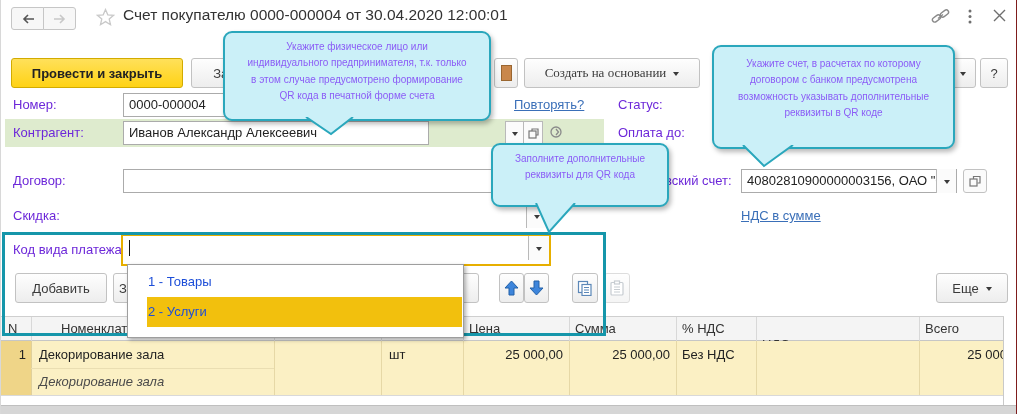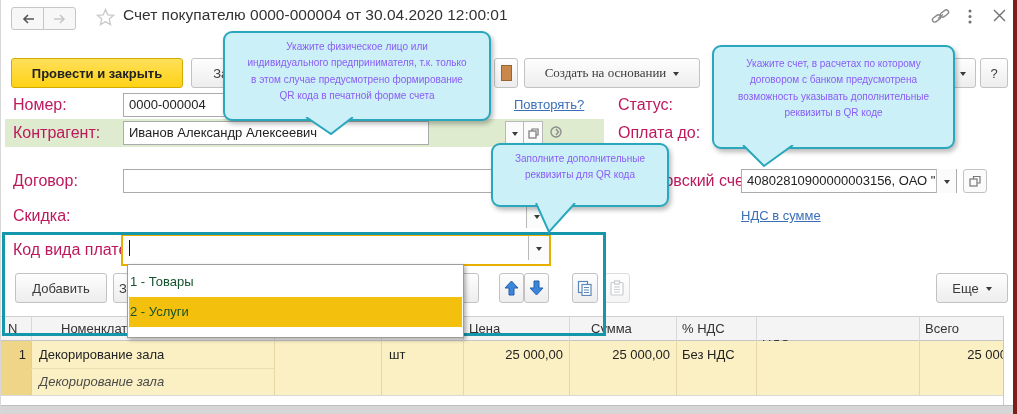--- a/index.html
+++ b/index.html
@@ -1,38 +1,38 @@
 <!DOCTYPE html>
 <html><head>
 <meta charset="utf-8">
 <style>
   html,body{margin:0;padding:0;background:#fff;}
   #app{position:relative;width:1017px;height:414px;background:#fff;overflow:hidden;
-       font-family:"Liberation Sans","DejaVu Sans",sans-serif;border-left:1px solid #D8D8D8;border-right:4px solid #7f1d1d;box-sizing:border-box;}
+       font-family:"Liberation Sans","DejaVu Sans",sans-serif;border-left:1px solid #D8D8D8;border-right:1px solid #7f1d1d;box-sizing:border-box;}
   .abs{position:absolute;box-sizing:border-box;}
-  .lbl{position:absolute;font-size:16px;color:#be185d;line-height:24px;white-space:nowrap;box-sizing:border-box;}
+  .lbl{position:absolute;font-size:13px;color:#6d28d9;line-height:24px;white-space:nowrap;box-sizing:border-box;}
   .fld{position:absolute;height:24px;background:#fff;border:1px solid #ABABAB;font-size:13px;line-height:22px;
        padding:0 5px;color:#222;white-space:nowrap;overflow:hidden;box-sizing:border-box;}
   .fbtn{position:absolute;top:0;bottom:0;width:20px;border-left:1px solid #B9B9B9;background:#FBFBFB;
         display:flex;align-items:center;justify-content:center;box-sizing:border-box;}
   .btn{position:absolute;height:30px;background:linear-gradient(#FEFEFE,#EDEDED);border:1px solid #C2C2C2;border-radius:3px;
        font-size:13px;color:#3a3a3a;display:flex;align-items:center;justify-content:center;padding:0 10px;
        box-sizing:border-box;white-space:nowrap;}
   .btn-yellow{background:linear-gradient(#FFE05A,#FFD215);border:1px solid #D2AB00;font-weight:bold;color:#222;}
   .lnk{position:absolute;color:#3A6FB8;text-decoration:underline;font-size:13px;line-height:24px;white-space:nowrap;}
   .car{display:inline-block;width:0;height:0;border:3.5px solid transparent;border-top:4.5px solid #3a3a3a;
        margin-left:7px;position:relative;top:2px;}
   .car-s{display:inline-block;width:0;height:0;border:3px solid transparent;border-top:4px solid #3a3a3a;position:relative;top:2px;}
   .tt{position:absolute;background:#CBF0F8;border:2px solid #2AA7BC;border-radius:9px;box-shadow:2px 3px 5px rgba(0,0,0,.28);
       font-size:10px;line-height:16.3px;color:#8b5cf6;text-align:center;padding:6px 20px;box-sizing:border-box;z-index:10;}
   .ttail{position:absolute;z-index:11;}
   .hl-box{position:absolute;left:1px;top:232px;width:598px;height:98px;border:3px solid #1596AA;z-index:5;pointer-events:none;}
   .dd{position:absolute;left:126px;top:264px;width:337px;height:74px;background:#fff;border:1px solid #9E9E9E;
       box-shadow:2px 2px 4px rgba(0,0,0,.3);z-index:6;padding:2px 1px;box-sizing:border-box;}
-  .dd-item{height:30px;line-height:30px;font-size:13px;color:#14532d;padding:0 1px;white-space:nowrap;}
+  .dd-item{height:30px;line-height:30px;font-size:13px;color:#1d4ed8;padding:0 1px;white-space:nowrap;margin-left:18px;}
   .dd-sel{background:#F2C00D;}
   .goldwrap{position:absolute;left:120px;top:234px;width:426px;height:28px;border:2px solid #E7AF00;background:#fff;z-index:4;}
   .caret-line{position:absolute;left:6px;top:4px;width:1px;height:16px;background:#111;}
   .th{position:absolute;font-size:13px;color:#333;line-height:24px;white-space:nowrap;}
   .vline{position:absolute;width:1px;}
   .cell{position:absolute;font-size:13px;color:#222;line-height:27px;white-space:nowrap;}
   .gridwrap{position:absolute;left:0;top:316px;width:1003px;height:90px;overflow:hidden;border-top:1px solid #CFCFCF;}
 </style>
 </head>
 <body>
@@ -203,21 +203,21 @@
   <div class="btn" style="left:935px;top:273px;width:72px;">
     <span>Еще</span>
       <span class="car"></span>
   </div>
 
   <div class="gridwrap">
     <div class="abs" style="left:0;top:0;width:1003px;height:24px;background:#F4F4F4;border-bottom:1px solid #C6C6C6;"></div>
     <div class="th" style="left:7px;top:0;">N</div>
     <div class="th" style="left:60px;top:0;">Номенклатура</div>
     <div class="th" style="left:468px;top:0;">Цена</div>
-    <div class="th" style="left:574px;top:0;margin-left:16px;">Сумма</div>
+    <div class="th" style="left:574px;top:0;">Сумма</div>
     <div class="th" style="left:681px;top:0;">% НДС</div>
     <div class="th" style="left:761px;top:16px;">НДС</div>
     <div class="th" style="left:924px;top:0;">Всего</div>
 
     <div class="vline" style="left:30px;top:0;height:24px;background:#D8D8D8;"></div>
     <div class="vline" style="left:273px;top:0;height:24px;background:#D8D8D8;"></div>
     <div class="vline" style="left:380px;top:0;height:24px;background:#D8D8D8;"></div>
     <div class="vline" style="left:462px;top:0;height:24px;background:#D8D8D8;"></div>
     <div class="vline" style="left:568px;top:0;height:24px;background:#D8D8D8;"></div>
     <div class="vline" style="left:675px;top:0;height:24px;background:#D8D8D8;"></div>

